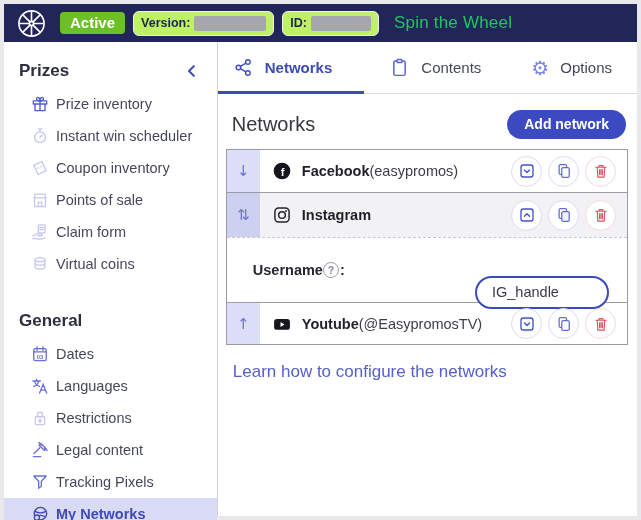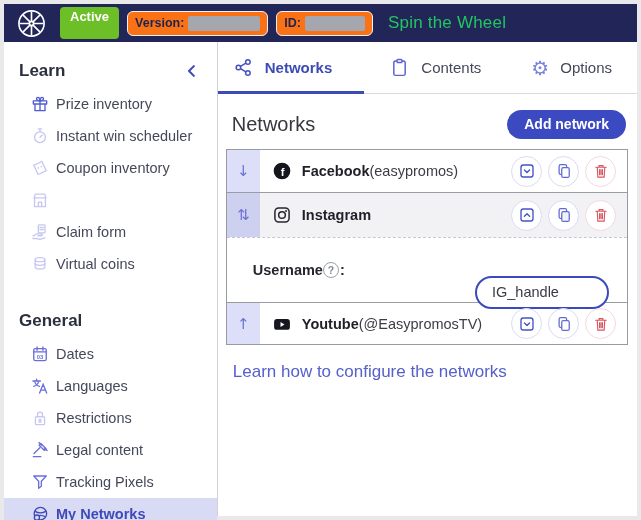--- a/index.html
+++ b/index.html
@@ -3,23 +3,23 @@
 <meta charset="utf-8">
 <style>
   * { margin:0; padding:0; box-sizing:border-box; }
   html,body { width:641px; height:520px; overflow:hidden;
     font-family:"Liberation Sans","DejaVu Sans",sans-serif; background:#e9e9ec; }
   .frame { position:absolute; left:4px; top:4px; width:633px; height:512px; background:#fff; }
 
   
   .topbar { height:38px; background:#212558; display:flex; align-items:center; padding:0 10px; }
   .logo { width:31px; height:31px; flex:none; margin-left:2px; }
-  .badge { margin-left:13px; background:#6cbf27; color:#fff; font-size:13px; font-weight:700;
-    padding:3px 10px 16px; border-radius:4px; line-height:1; }
-  .pill { margin-left:8px; background:#f97316; border:1px solid #f0f1f5; border-radius:6px;
+  .badge { margin-left:13px; background:#6cbf27; color:#fff; font-size:15px; font-weight:700;
+    padding:3px 10px 4px; border-radius:4px; line-height:1; }
+  .pill { margin-left:8px; background:#bef264; border:1px solid #f0f1f5; border-radius:6px;
     height:25px; display:flex; align-items:center; padding:0 7px; gap:4px;
     color:#1f2350; font-size:12.5px; font-weight:700; }
   .redacted { height:15px; background:#a6a6ae; border-radius:2px; }
   .w62 { width:72px; } .w56 { width:60px; }
   .app-title { margin-left:15px; color:#22c55e; font-size:17px; font-weight:500; letter-spacing:.2px; }
 
   
   .layout { display:flex; height:474px; }
   .vdiv { width:1px; background:#cfd0d8; }
   .sidebar { width:233px; padding-top:12px; background:#fff; }
@@ -111,21 +111,21 @@
       <span>ID:</span>
       <span class="redacted w56"></span>
     </span>
     <h1 class="app-title">Spin the Wheel</h1>
   </header>
 
   <div class="layout">
 
     <aside class="sidebar">
       <div class="s-head">
-        <span>Learn</span>
+        <span>Prizes</span>
         <svg class="chev" viewBox="0 0 24 24">
           <path d="M14.5 5.5 8 12l6.5 6.5" stroke="#3d4bb5" stroke-width="2.8" fill="none" stroke-linecap="round" stroke-linejoin="round"></path>
         </svg>
       </div>
 
       <div class="s-item">
         <svg class="c-strong" viewBox="0 0 24 24">
           <g stroke="currentColor" stroke-width="1.6" fill="none" stroke-linejoin="round">
             <path d="M4 8.2h16v3.8H4z M6 12h12v8H6z M12 8.2V20"></path>
             <path d="M12 8.2C12 5.6 10.6 4 9.2 4 7.7 4 7.2 6.1 8.6 7.1c.9.7 2.2 1.1 3.4 1.1z"></path>
@@ -154,20 +154,21 @@
         </svg>
         <span>Coupon inventory</span>
       </div>
 
       <div class="s-item">
         <svg class="c-light" viewBox="0 0 24 24">
           <g stroke="currentColor" stroke-width="1.6" fill="none" stroke-linejoin="round">
             <path d="M5 9.5 6.3 5h11.4L19 9.5 M4 9.5h16 M5.5 9.5V20h13V9.5 M10 20v-5.5h4V20"></path>
           </g>
         </svg>
+        <span>Points of sale</span>
       </div>
 
       <div class="s-item">
         <svg class="c-light" viewBox="0 0 24 24">
           <g stroke="currentColor" stroke-width="1.6" fill="none" stroke-linejoin="round" stroke-linecap="round">
             <rect x="10" y="3.5" width="8" height="9.5" rx="1"></rect>
             <path d="M12 6.5h4 M12 9h4"></path>
             <path d="M3.5 16.5c2.6 0 3-2.3 5-2.3h5.3c1.4 0 1.4 2.3-.8 2.3H9.5"></path>
             <path d="M3.5 19.8h4l4.5 1 6-1.8"></path>
           </g>

